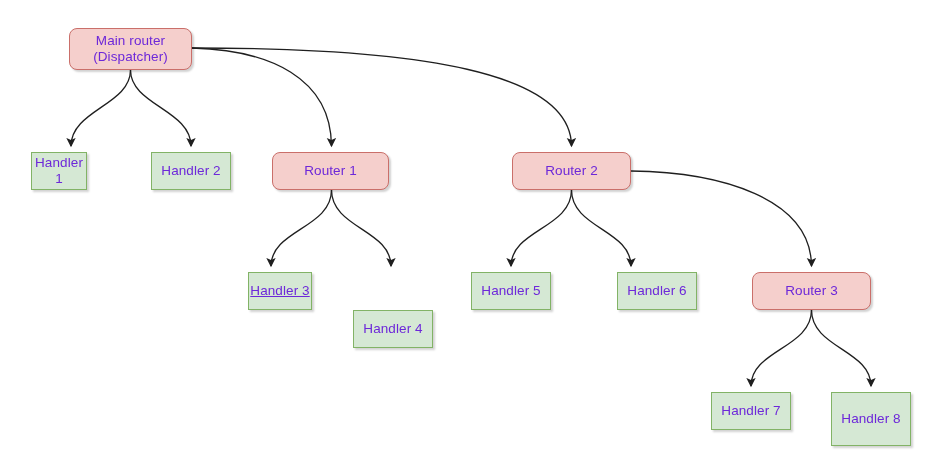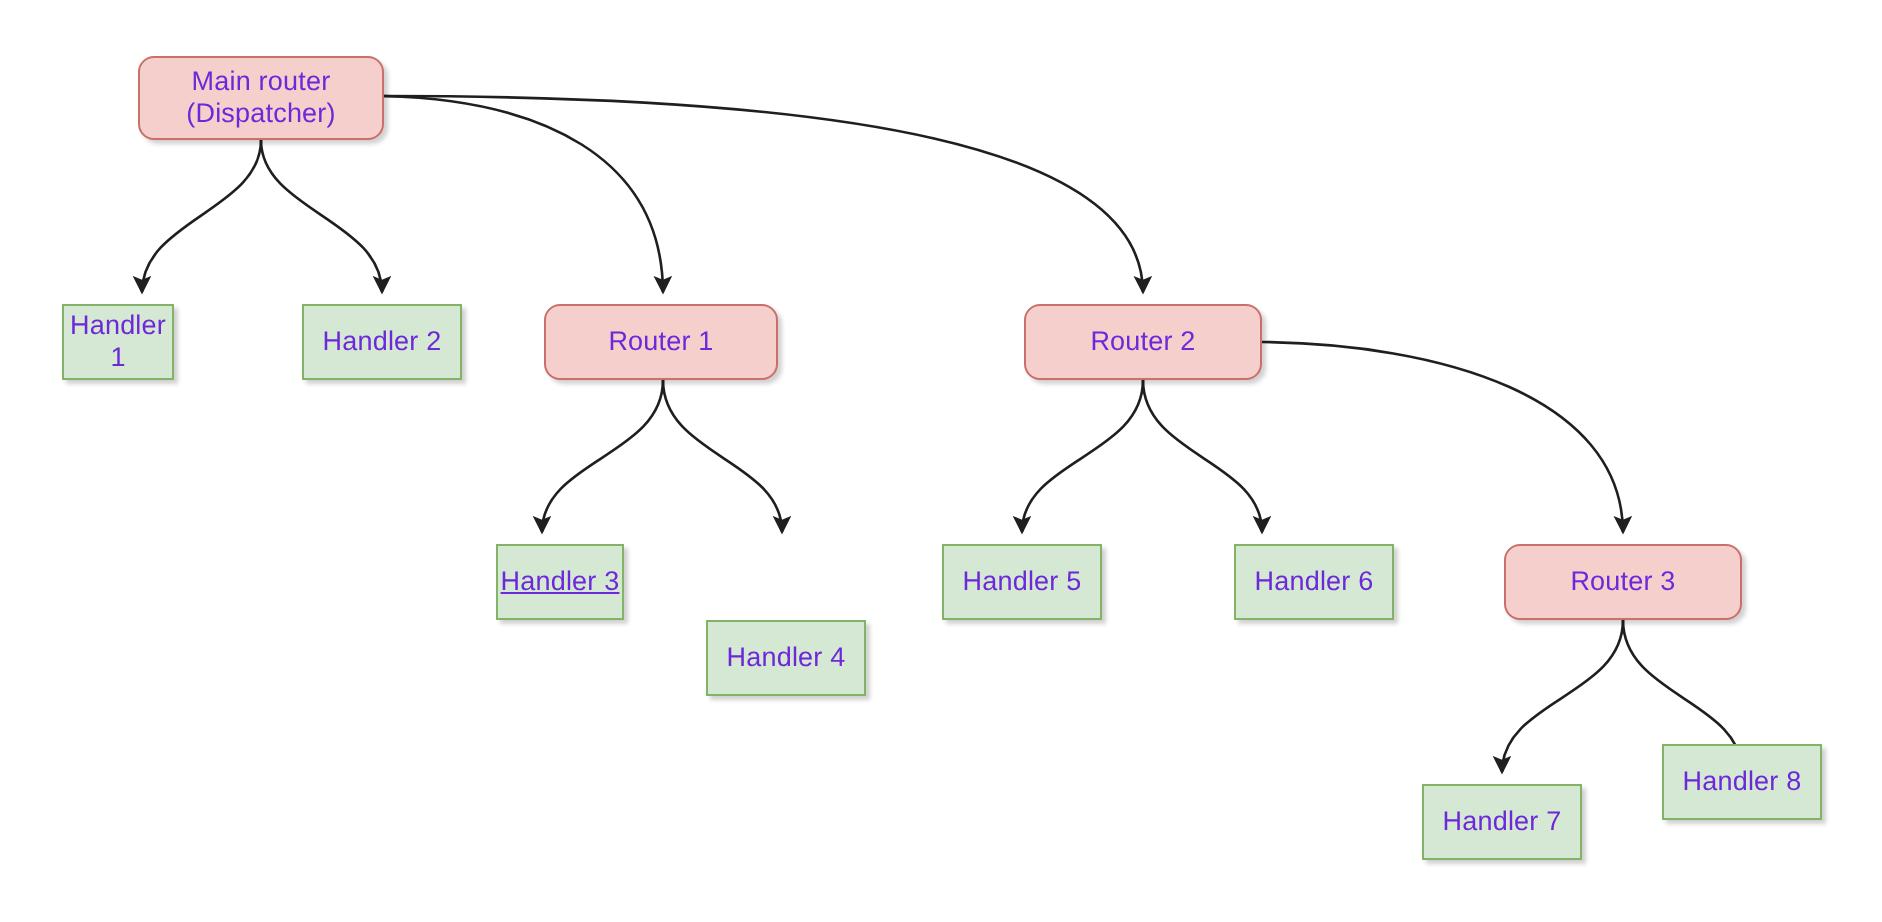--- a/index.html
+++ b/index.html
@@ -88,16 +88,16 @@
       <div class="node handler" style="left: 31px; top: 152px; width: 56px; height: 38px;"><span class="node-label">Handler 1</span></div>
       <div class="node handler" style="left: 151px; top: 152px; width: 80px; height: 38px;"><span class="node-label">Handler 2</span></div>
       <div class="node router" style="left: 272px; top: 152px; width: 117px; height: 38px;"><span class="node-label">Router 1</span></div>
       <div class="node router" style="left: 512px; top: 152px; width: 119px; height: 38px;"><span class="node-label">Router 2</span></div>
       <div class="node handler" style="left: 248px; top: 272px; width: 64px; height: 38px; text-decoration: underline;"><span class="node-label">Handler 3</span></div>
       <div class="node handler" style="left: 353px; top: 272px; width: 80px; height: 38px; margin-top: 38px;"><span class="node-label">Handler 4</span></div>
       <div class="node handler" style="left: 471px; top: 272px; width: 80px; height: 38px; align-items: center;"><span class="node-label">Handler 5</span></div>
       <div class="node handler" style="left: 591px; top: 272px; width: 80px; height: 38px; margin-left: 26px;"><span class="node-label">Handler 6</span></div>
       <div class="node router" style="left: 752px; top: 272px; width: 119px; height: 38px;"><span class="node-label">Router 3</span></div>
       <div class="node handler" style="left: 711px; top: 392px; width: 80px; height: 38px; text-align: right;"><span class="node-label">Handler 7</span></div>
-      <div class="node handler" style="left: 831px; top: 372px; width: 80px; height: 38px;"><span class="node-label">Handler 8</span></div>
+      <div class="node handler" style="left: 831px; top: 392px; width: 80px; height: 54px;"><span class="node-label">Handler 8</span></div>
     </div>
 
 </div>
 
 </body></html>

